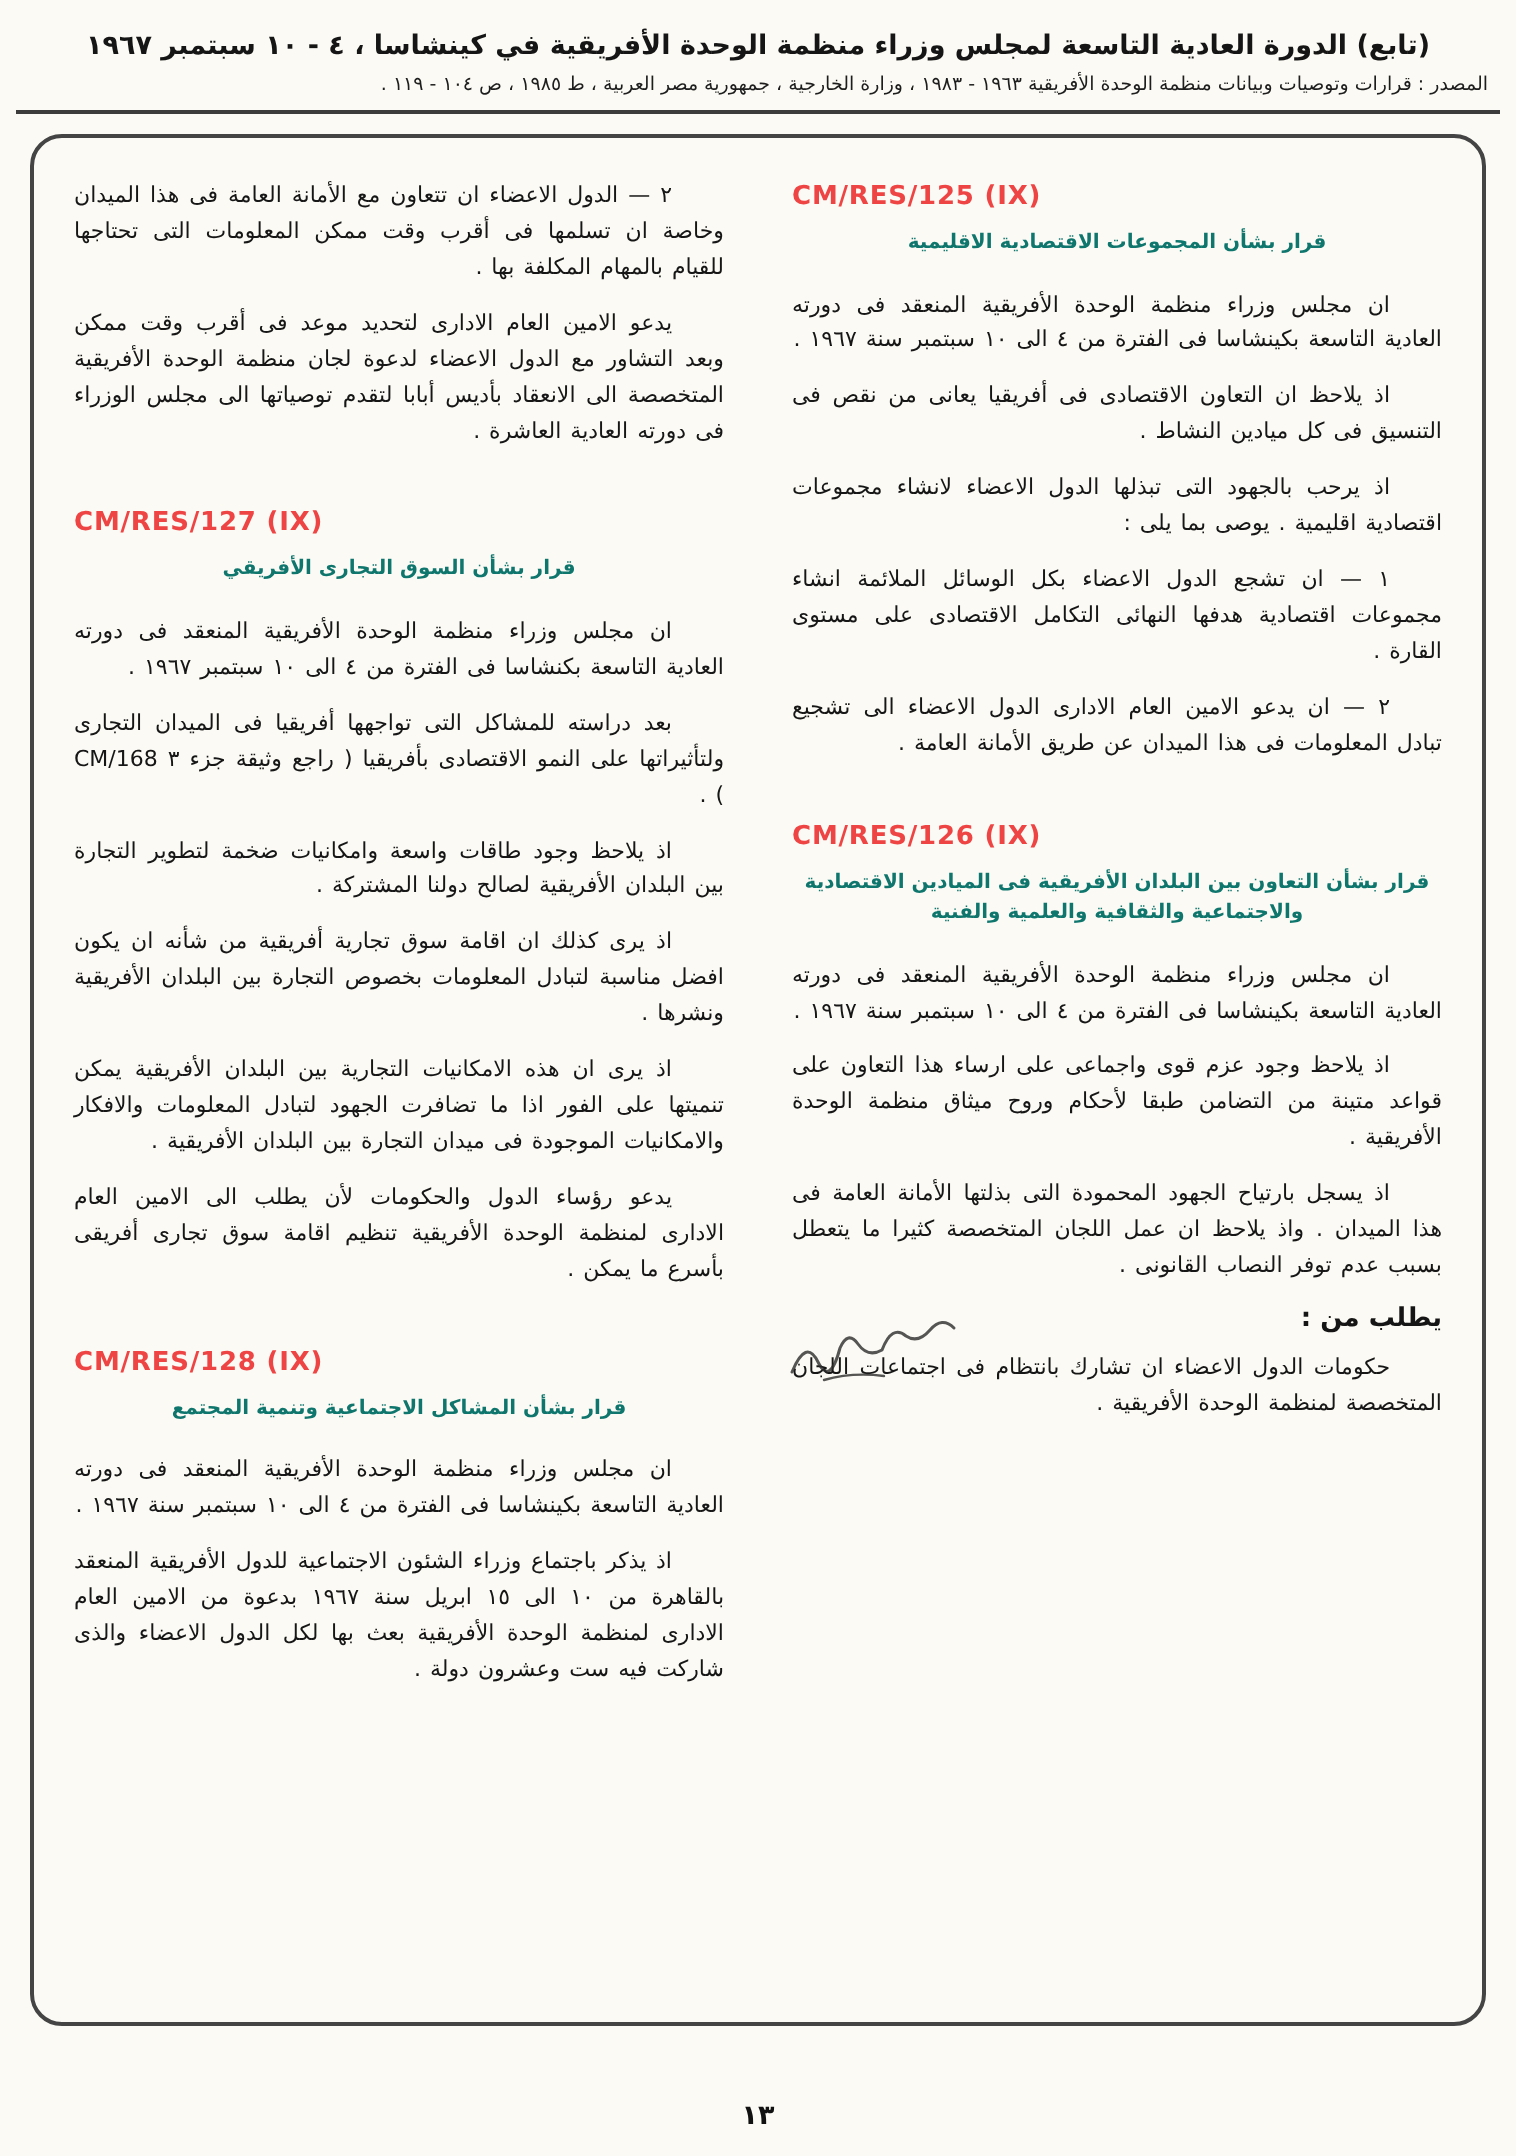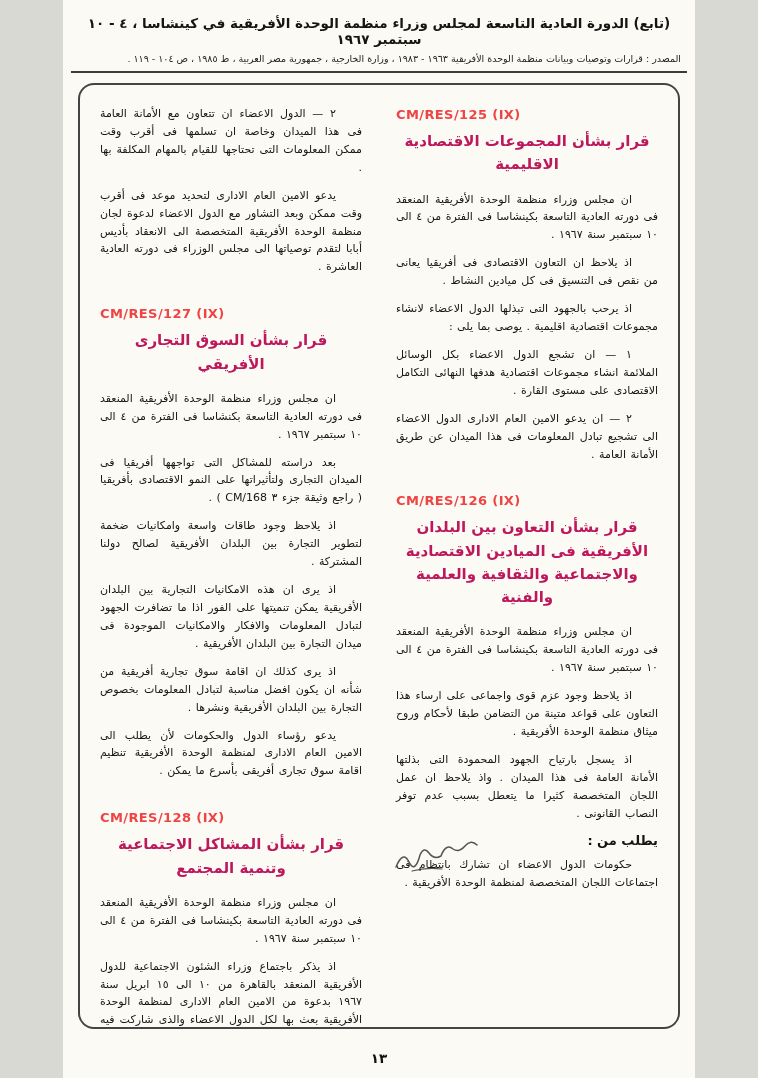--- a/index.html
+++ b/index.html
@@ -1,18 +1,18 @@
 <!DOCTYPE html>
 <html lang="ar" dir="rtl"><head>
 <meta charset="utf-8">
 <style>
   html,body { margin:0; padding:0; background:#d9d9d4; }
   .page {
     position:relative;
-    width:632px; height:1078px;
+    width:758px; height:1078px;
     margin:0 auto;
     background:#fbfaf4;
     color:#151515;
     font-family:"DejaVu Sans", sans-serif;
     direction:rtl;
     overflow:hidden;
     box-sizing:border-box;
   }
   .doc-header { text-align:center; padding-top:15px; }
   .doc-title { font-weight:bold; font-size:13.5px; letter-spacing:0; padding:0 20px; }
@@ -39,24 +39,24 @@
     font-weight:bold;
     font-size:13px;
     letter-spacing:.4px;
     margin:30px 0 8px 0;
     color:#ef4444;
   }
   .res-code.first { margin-top:2px; }
   .res-title {
     text-align:center;
     font-weight:bold;
-    font-size:15px;
+    font-size:10px;
     line-height:1.55;
     margin:8px 4px 14px 4px;
-    color:#be185d;
+    color:#0f766e;
   }
   .col p {
     font-size:11px;
     line-height:1.63;
     text-align:justify;
     margin:0 0 10px 0;
     text-indent:26px;
     color:#161616;
     word-spacing:1px;
   }
@@ -120,22 +120,22 @@
 
     <section class="col">
       <p>٢ — الدول الاعضاء ان تتعاون مع الأمانة العامة فى هذا الميدان وخاصة ان تسلمها فى أقرب وقت ممكن المعلومات التى تحتاجها للقيام بالمهام المكلفة بها .</p>
       <p>يدعو الامين العام الادارى لتحديد موعد فى أقرب وقت ممكن وبعد التشاور مع الدول الاعضاء لدعوة لجان منظمة الوحدة الأفريقية المتخصصة الى الانعقاد بأديس أبابا لتقدم توصياتها الى مجلس الوزراء فى دورته العادية العاشرة .</p>
 
       <div class="res-code">CM/RES/127 (IX)</div>
       <h3 class="res-title">قرار بشأن السوق التجارى الأفريقي</h3>
       <p>ان مجلس وزراء منظمة الوحدة الأفريقية المنعقد فى دورته العادية التاسعة بكنشاسا فى الفترة من ٤ الى ١٠ سبتمبر ١٩٦٧ .</p>
       <p>بعد دراسته للمشاكل التى تواجهها أفريقيا فى الميدان التجارى ولتأثيراتها على النمو الاقتصادى بأفريقيا ( راجع وثيقة جزء ٣ CM/168 ) .</p>
       <p>اذ يلاحظ وجود طاقات واسعة وامكانيات ضخمة لتطوير التجارة بين البلدان الأفريقية لصالح دولنا المشتركة .</p>
+      <p>اذ يرى كذلك ان اقامة سوق تجارية أفريقية من شأنه ان يكون افضل مناسبة لتبادل المعلومات بخصوص التجارة بين البلدان الأفريقية ونشرها .</p>
       <p>اذ يرى ان هذه الامكانيات التجارية بين البلدان الأفريقية يمكن تنميتها على الفور اذا ما تضافرت الجهود لتبادل المعلومات والافكار والامكانيات الموجودة فى ميدان التجارة بين البلدان الأفريقية .</p>
-      <p>اذ يرى كذلك ان اقامة سوق تجارية أفريقية من شأنه ان يكون افضل مناسبة لتبادل المعلومات بخصوص التجارة بين البلدان الأفريقية ونشرها .</p>
       <p>يدعو رؤساء الدول والحكومات لأن يطلب الى الامين العام الادارى لمنظمة الوحدة الأفريقية تنظيم اقامة سوق تجارى أفريقى بأسرع ما يمكن .</p>
 
       <div class="res-code">CM/RES/128 (IX)</div>
       <h3 class="res-title">قرار بشأن المشاكل الاجتماعية وتنمية المجتمع</h3>
       <p>ان مجلس وزراء منظمة الوحدة الأفريقية المنعقد فى دورته العادية التاسعة بكينشاسا فى الفترة من ٤ الى ١٠ سبتمبر سنة ١٩٦٧ .</p>
       <p>اذ يذكر باجتماع وزراء الشئون الاجتماعية للدول الأفريقية المنعقد بالقاهرة من ١٠ الى ١٥ ابريل سنة ١٩٦٧ بدعوة من الامين العام الادارى لمنظمة الوحدة الأفريقية بعث بها لكل الدول الاعضاء والذى شاركت فيه ست وعشرون دولة .</p>
     </section>
 
   </div>
 

